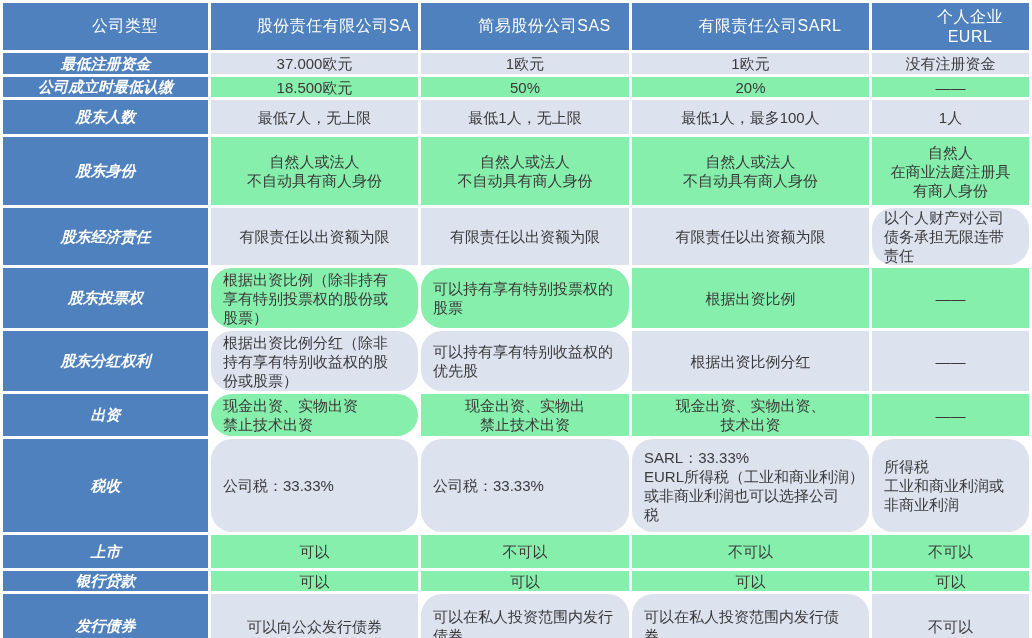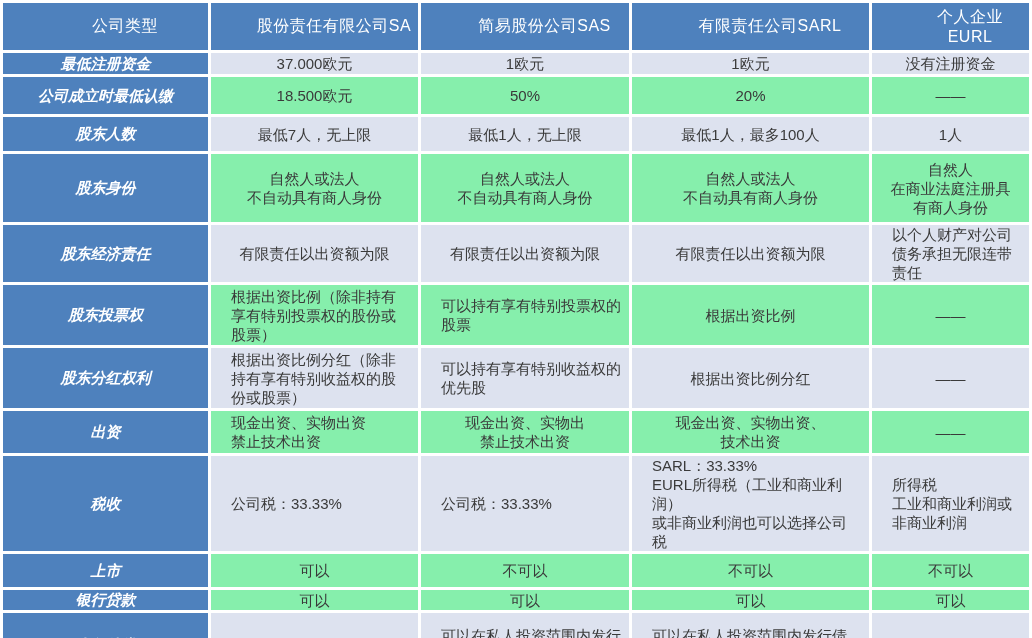--- a/index.html
+++ b/index.html
@@ -19,21 +19,21 @@
   th.rl{
     background:#4e81bd;color:#ffffff;font-size:15px;font-weight:bold;
     text-align:center;line-height:18px;font-style:italic;
   }
   td{
     font-size:15px;color:#3a3a3a;text-align:center;
     white-space:pre-line;line-height:19px;
   }
   tr.dark td{background:#dde2ef;}
   tr.light td{background:#86efac;}
-  td.al{text-align:left;padding-left:20px;}
+  td.al{text-align:left;padding-left:12px;border-radius:21px;}
 </style>
 </head>
 <body>
 
 <table class="cmp">
   <colgroup>
     <col style="width:205px">
       <col style="width:207px">
       <col style="width:208px">
       <col style="width:237px">
@@ -50,21 +50,21 @@
   </tr>
 
   <tr class="dark" style="height:21px">
     <th class="rl">最低注册资金</th>
     <td>37.000欧元</td>
     <td>1欧元</td>
     <td>1欧元</td>
     <td>没有注册资金</td>
   </tr>
 
-  <tr class="light" style="height:37px">
+  <tr class="light" style="height:20px">
     <th class="rl">公司成立时最低认缴</th>
     <td>18.500欧元</td>
     <td>50%</td>
     <td>20%</td>
     <td>——</td>
   </tr>
 
   <tr class="dark" style="height:34px">
     <th class="rl">股东人数</th>
     <td>最低7人，无上限</td>

